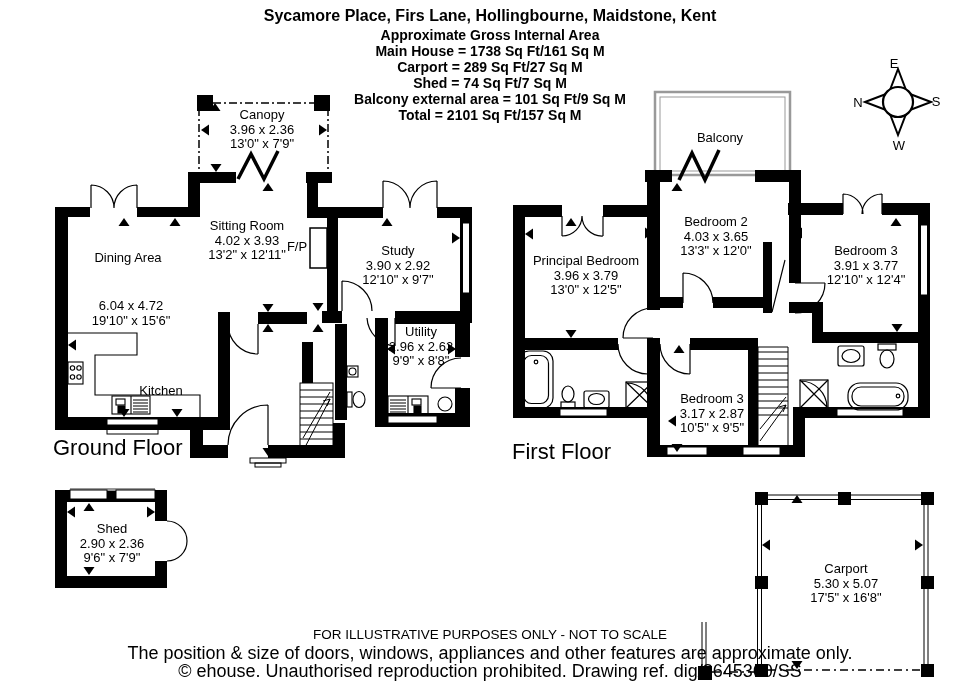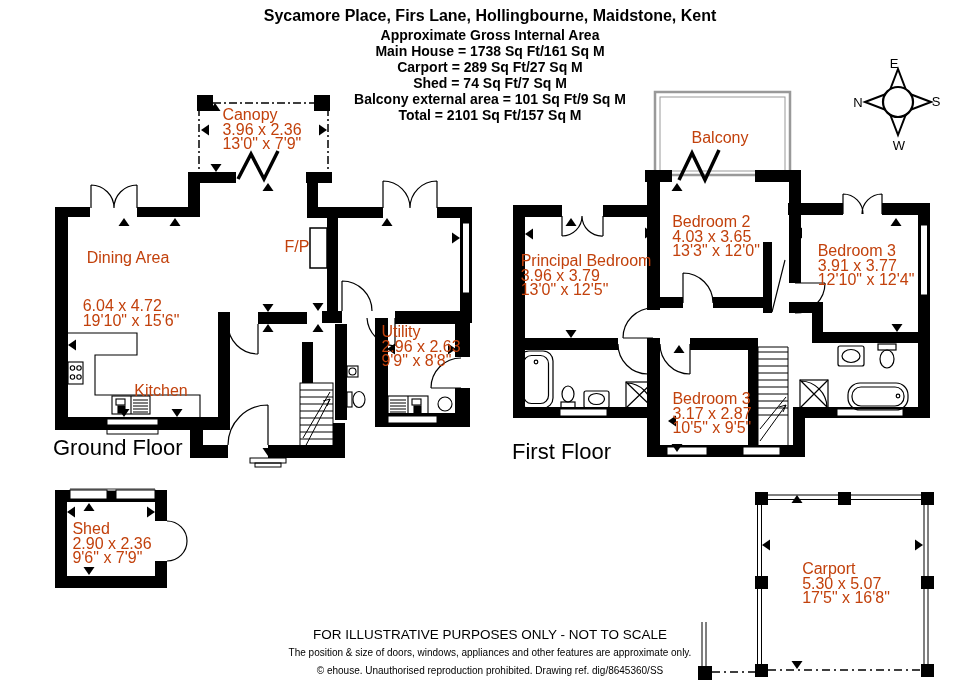--- a/index.html
+++ b/index.html
@@ -2,27 +2,27 @@
 <html><head>
 <meta charset="utf-8">
 <style>
   html,body{margin:0;padding:0;background:#fff}
   #stage{position:relative;width:980px;height:692px;background:#ffffff;overflow:hidden;
          font-family:"Liberation Sans",sans-serif;color:#000}
   svg{position:absolute;left:0;top:0}
   .hdr{position:absolute;left:0;top:7px;width:100%;text-align:center;font-weight:bold}
   .hdr .title{font-size:16px;line-height:18px;margin-bottom:2px}
   .hdr .hline{font-size:14px;line-height:16px}
-  .lbl{position:absolute;transform:translateX(-50%);text-align:left;
-       font-size:16px;line-height:14.5px;white-space:nowrap;color:#c2410c}
+  .lbl{position:absolute;transform:translateX(-50%);text-align:center;
+       font-size:13px;line-height:14.5px;white-space:nowrap;color:#000000}
   .floorlbl{position:absolute;font-weight:normal;font-size:22px;white-space:nowrap}
   .cl{position:absolute;transform:translateX(-50%);font-size:13px}
   .ftr{position:absolute;left:0;top:626px;width:100%;text-align:center}
   .ftr .f1{font-weight:normal;font-size:13.5px;line-height:18px}
-  .ftr .f2{font-size:10px;line-height:18px}
+  .ftr .f2{font-size:18px;line-height:18px}
 </style>
 </head>
 <body>
 
 <div id="stage">
 
 <svg width="980" height="692" viewBox="0 0 980 692">
 
   <g fill="#000" stroke="none">
 
@@ -317,29 +317,39 @@
     <div class="hline">Shed = 74 Sq Ft/7 Sq M</div>
     <div class="hline">Balcony external area = 101 Sq Ft/9 Sq M</div>
     <div class="hline">Total = 2101 Sq Ft/157 Sq M</div>
   </div>
 
   <div class="lbl" style="left:262px;top:108px">
     <div>Canopy</div>
       <div>3.96 x 2.36</div>
       <div>13'0" x 7'9"</div>
   </div>
+  <div class="lbl" style="left:247px;top:219px">
+    <div>Sitting Room</div>
+      <div>4.02 x 3.93</div>
+      <div>13'2" x 12'11"</div>
+  </div>
   <div class="lbl" style="left:128px;top:251px">
     <div>Dining Area</div>
   </div>
   <div class="lbl" style="left:131px;top:299px">
     <div>6.04 x 4.72</div>
       <div>19'10" x 15'6"</div>
   </div>
   <div class="lbl" style="left:161px;top:384px">
     <div>Kitchen</div>
+  </div>
+  <div class="lbl" style="left:398px;top:244px">
+    <div>Study</div>
+      <div>3.90 x 2.92</div>
+      <div>12'10" x 9'7"</div>
   </div>
   <div class="lbl" style="left:421px;top:325px">
     <div>Utility</div>
       <div>2.96 x 2.63</div>
       <div>9'9" x 8'8"</div>
   </div>
   <div class="lbl" style="left:297px;top:240px">
     <div>F/P</div>
   </div>
   <div class="lbl" style="left:720px;top:131px">

